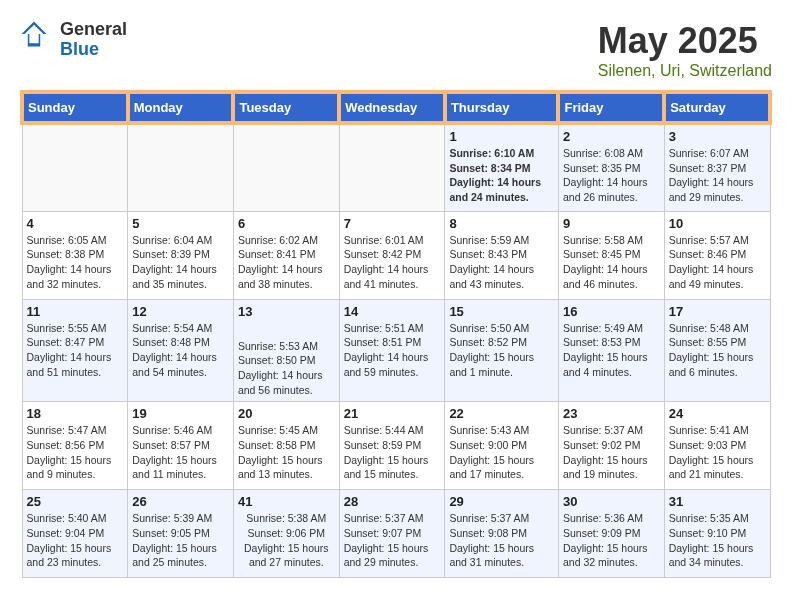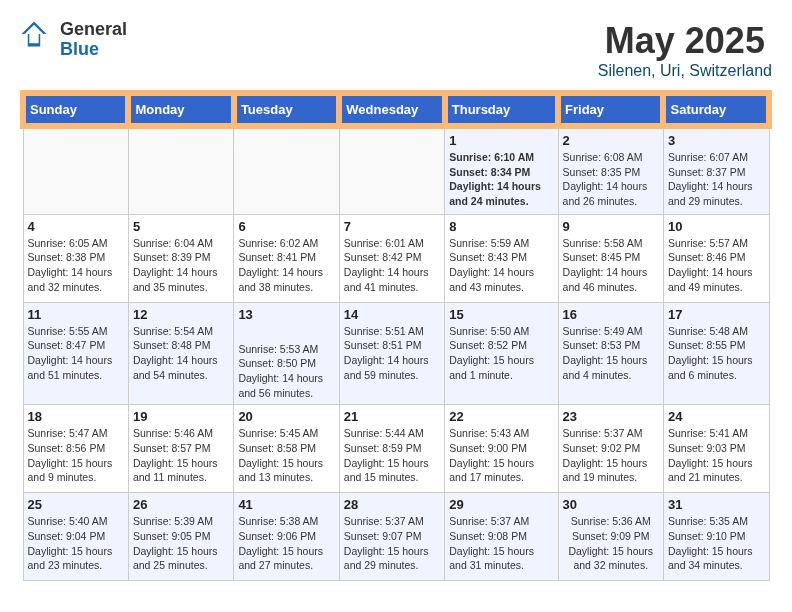--- a/index.html
+++ b/index.html
@@ -33,46 +33,46 @@
     .logo-blue {
       font-size: 18px;
       font-weight: bold;
       color: #1a6ab1;
     }
     .logo-icon {
       width: 28px;
       height: 28px;
     }
     .title-area {
-      text-align: center;
+      text-align: left;
     }
     .main-title {
       font-size: 36px;
       font-weight: bold;
       color: #333;
     }
     .subtitle {
       font-size: 16px;
-      color: #0c4a6e;
+      color: #4d7c0f;
     }
     table {
       width: 100%;
       border-collapse: collapse;
       font-size: 11px;
     }
     thead tr {
       background-color: #3366cc;
       color: #fff;
     }
     thead th {
       padding: 6px 4px;
       text-align: left;
       font-size: 13px;
       font-weight: bold;
-      border: 6px solid #fdba74;
+      border: 4px solid #fdba74;
     }
     tbody tr {
       vertical-align: top;
     }
     tbody tr:nth-child(odd) {
       background-color: #f0f4ff;
     }
     tbody tr:nth-child(even) {
       background-color: #ffffff;
     }
@@ -322,42 +322,42 @@
         </td>
         <td>
           <span class="day-num">26</span>
           <div class="day-info" style="white-space: pre-line;">Sunrise: 5:39 AM
 Sunset: 9:05 PM
 Daylight: 15 hours
 and 25 minutes.</div>
         </td>
         <td>
           <span class="day-num">41</span>
-          <div class="day-info" style="white-space: pre-line;">Sunrise: 5:38 AM
+          <div class="day-info" style="white-space: pre-line; text-align: center;">Sunrise: 5:38 AM
 Sunset: 9:06 PM
 Daylight: 15 hours
 and 27 minutes.</div>
         </td>
         <td>
           <span class="day-num">28</span>
           <div class="day-info" style="white-space: pre-line;">Sunrise: 5:37 AM
 Sunset: 9:07 PM
 Daylight: 15 hours
 and 29 minutes.</div>
         </td>
         <td>
           <span class="day-num">29</span>
           <div class="day-info" style="white-space: pre-line;">Sunrise: 5:37 AM
 Sunset: 9:08 PM
 Daylight: 15 hours
 and 31 minutes.</div>
         </td>
         <td>
           <span class="day-num">30</span>
-          <div class="day-info" style="white-space: pre-line; text-align: center;">Sunrise: 5:36 AM
+          <div class="day-info" style="white-space: pre-line;">Sunrise: 5:36 AM
 Sunset: 9:09 PM
 Daylight: 15 hours
 and 32 minutes.</div>
         </td>
         <td>
           <span class="day-num">31</span>
           <div class="day-info" style="white-space: pre-line;">Sunrise: 5:35 AM
 Sunset: 9:10 PM
 Daylight: 15 hours
 and 34 minutes.</div>

